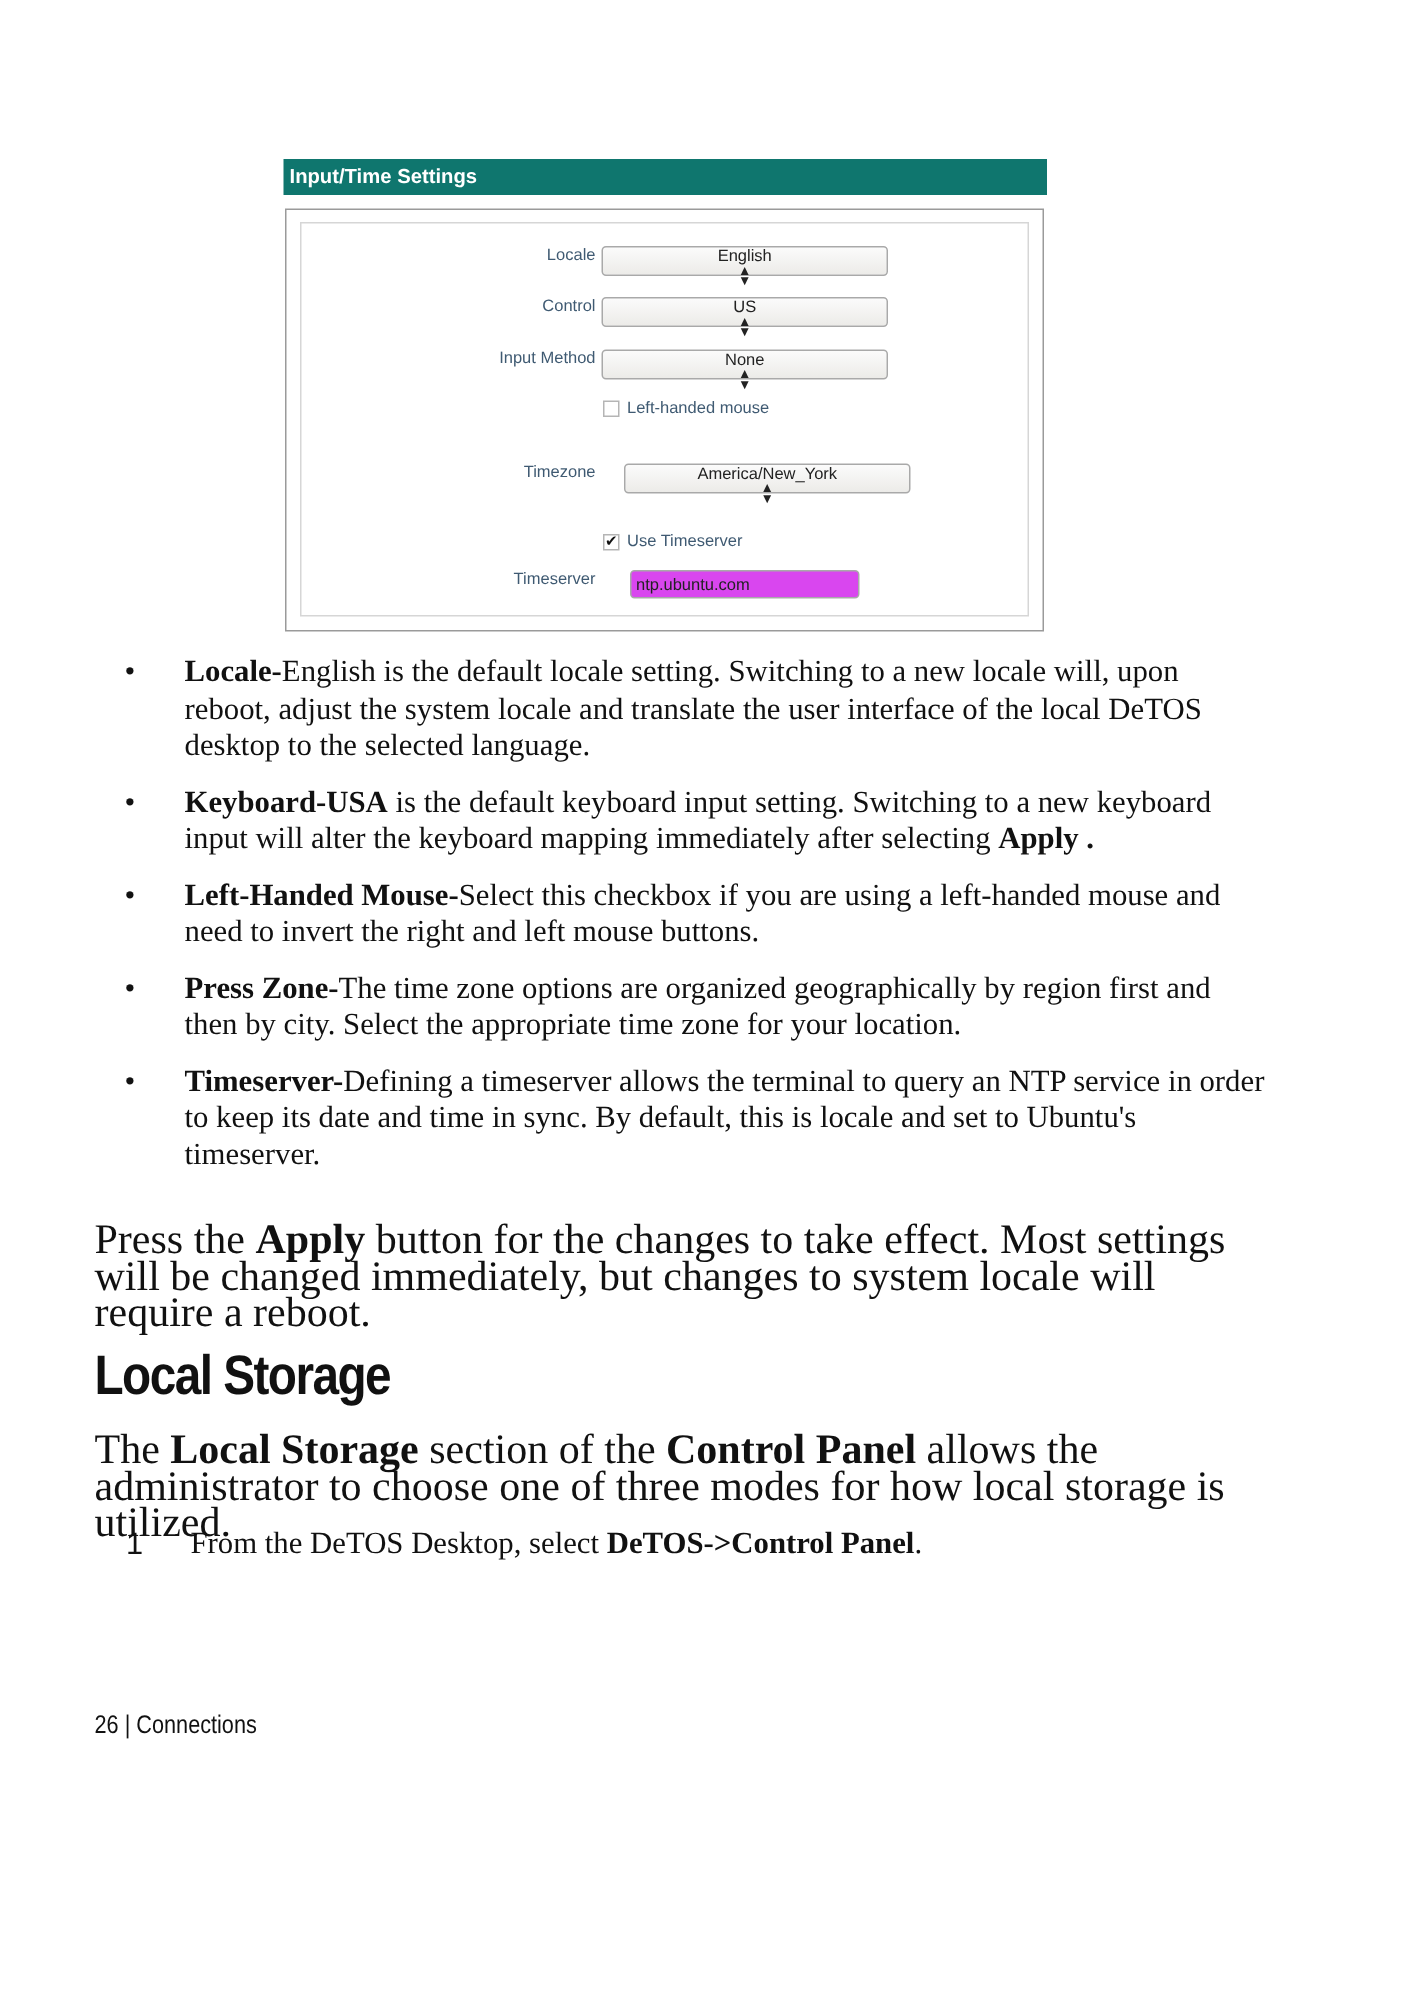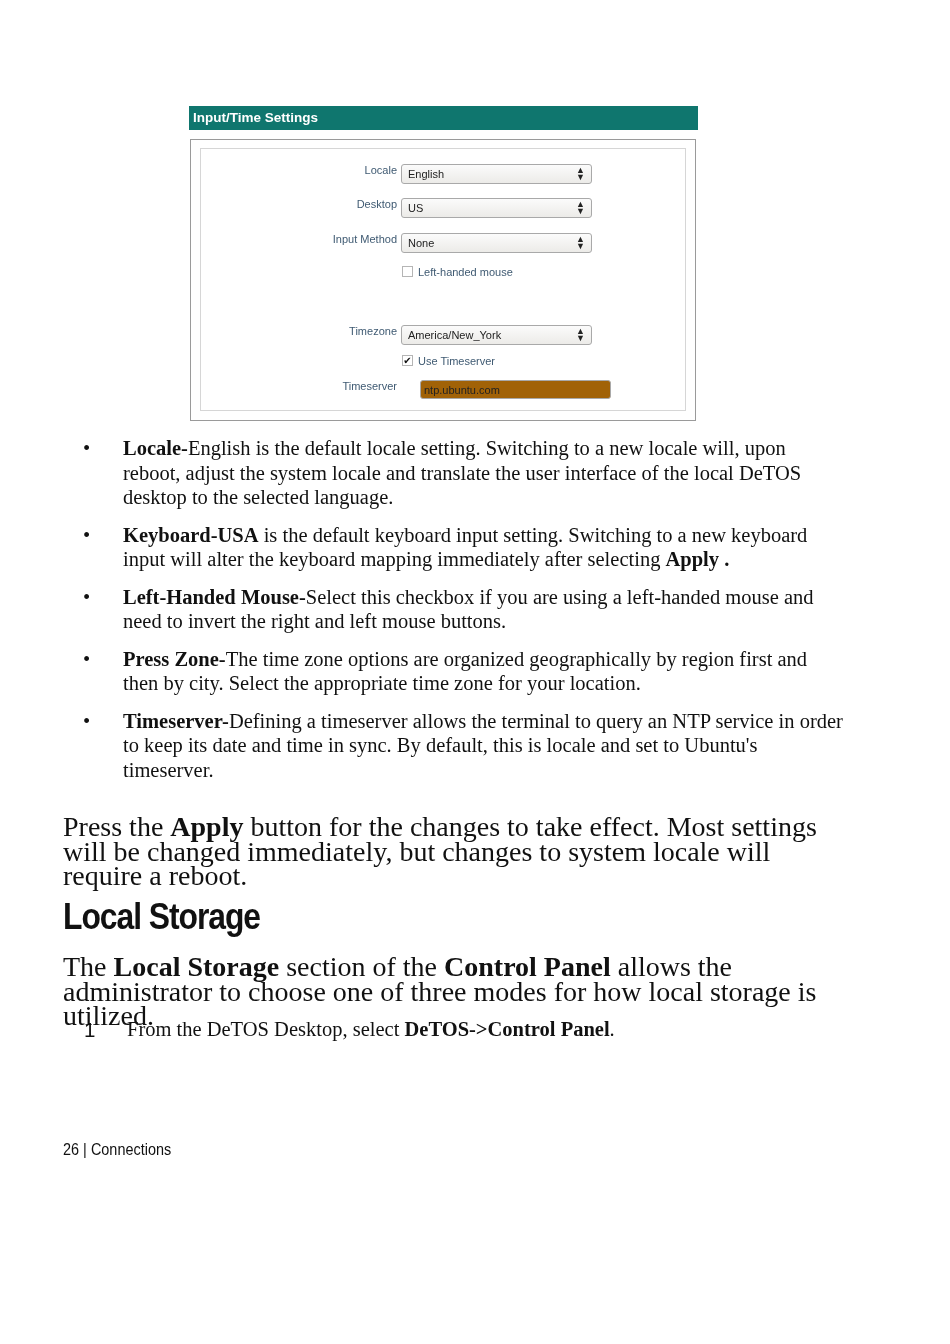--- a/index.html
+++ b/index.html
@@ -6,24 +6,24 @@
     body { width: 950px; height: 1344px; position: relative; overflow: hidden; font-family: "Liberation Serif", serif; color: #111; }
 
     
     .figure { position: absolute; left: 189px; top: 106px; width: 509px; }
     .fig-header { height: 24px; background: #0f766e; color: #fff; font-family: "Liberation Sans", sans-serif; font-weight: bold; font-size: 13.5px; line-height: 24px; padding-left: 4px; }
     .fig-outer { position: absolute; top: 33px; left: 1px; width: 506px; height: 282px; border: 1px solid #9a9a9a; box-sizing: border-box; background: #fff; }
     .fig-inner { position: absolute; top: 8px; left: 9px; right: 9px; bottom: 9px; border: 1px solid #d6d6d6; }
 
     .frow { position: absolute; left: 0; display: flex; align-items: flex-start; font-family: "Liberation Sans", sans-serif; font-size: 11px; }
     .flabel { width: 200px; text-align: right; color: #3f5a72; padding-right: 4px; box-sizing: border-box; }
-    .fselect { width: 191px; height: 20px; border: 1px solid #a9a9a9; border-radius: 3px; background: linear-gradient(#fbfbfb, #ecebe8); box-sizing: border-box; display: flex; align-items: center; justify-content: space-between; padding: 0 6px; color: #222; }
+    .fselect { width: 191px; height: 20px; border: 1px solid #a9a9a9; border-radius: 3px; background: linear-gradient(#fbfbfb, #ecebe8); box-sizing: border-box; display: flex; align-items: center; justify-content: space-between; padding: 0 6px; color: #222; flex-direction: column; }
     .fselect .arrows { font-size: 9px; line-height: 7px; display: flex; flex-direction: column; align-items: center; color: #222; }
-    .finput { width: 191px; height: 19px; border: 1px solid #a9a9a9; border-radius: 3px; background: #a16207; box-sizing: border-box; padding: 0 3px; color: #222; display: flex; align-items: center; }
-    .fcheck-row { position: absolute; left: 201px; display: flex; align-items: flex-start; font-family: "Liberation Sans", sans-serif; font-size: 11px; color: #3f5a72; }
+    .finput { width: 153px; height: 19px; border: 1px solid #a9a9a9; border-radius: 3px; background: #d946ef; box-sizing: border-box; padding: 0 3px; color: #222; display: flex; align-items: center; }
+    .fcheck-row { position: absolute; left: 201px; display: flex; align-items: flex-end; font-family: "Liberation Sans", sans-serif; font-size: 11px; color: #3f5a72; }
     .fcheck { width: 11px; height: 11px; border: 1px solid #b5b5b5; background: #fff; box-sizing: border-box; margin-right: 5px; font-size: 10px; line-height: 9px; text-align: center; color: #111; }
 
     
     .bullets { position: absolute; left: 63px; top: 436px; width: 780px; font-size: 20.5px; line-height: 24.5px; }
     .bullet { position: relative; padding-left: 60px; margin-bottom: 13px; }
     .bullet .dot { position: absolute; left: 20px; top: 0; }
     .para { position: absolute; left: 63px; width: 780px; font-size: 28px; line-height: 24.5px; }
     .heading { position: absolute; left: 63px; top: 896px; font-family: "Liberation Sans", sans-serif; font-weight: bold; font-size: 37px; letter-spacing: -1.2px; transform: scaleX(0.86); transform-origin: left; }
     .step { position: absolute; left: 84px; top: 1018px; font-size: 20.5px; display: flex; }
     .step .num { font-family: "Liberation Sans", sans-serif; width: 43px; }
@@ -43,21 +43,21 @@
         <div class="fselect">
           <span>English</span>
           <span class="arrows">
               <span>▲</span>
               <span>▼</span>
             </span>
         </div>
       </div>
 
       <div class="frow" style="top:49px;">
-        <span class="flabel">Desktop</span>
+        <span class="flabel">Control</span>
         <div class="fselect">
           <span>US</span>
           <span class="arrows">
               <span>▲</span>
               <span>▼</span>
             </span>
         </div>
       </div>
 
       <div class="frow" style="top:84px;">
@@ -69,21 +69,21 @@
               <span>▼</span>
             </span>
         </div>
       </div>
 
       <div class="fcheck-row" style="top:117px;">
         <span class="fcheck"></span>
         <span>Left-handed mouse</span>
       </div>
 
-      <div class="frow" style="top:176px;">
+      <div class="frow" style="top:160px;gap:15px;">
         <span class="flabel">Timezone</span>
         <div class="fselect">
           <span>America/New_York</span>
           <span class="arrows">
               <span>▲</span>
               <span>▼</span>
             </span>
         </div>
       </div>
 

